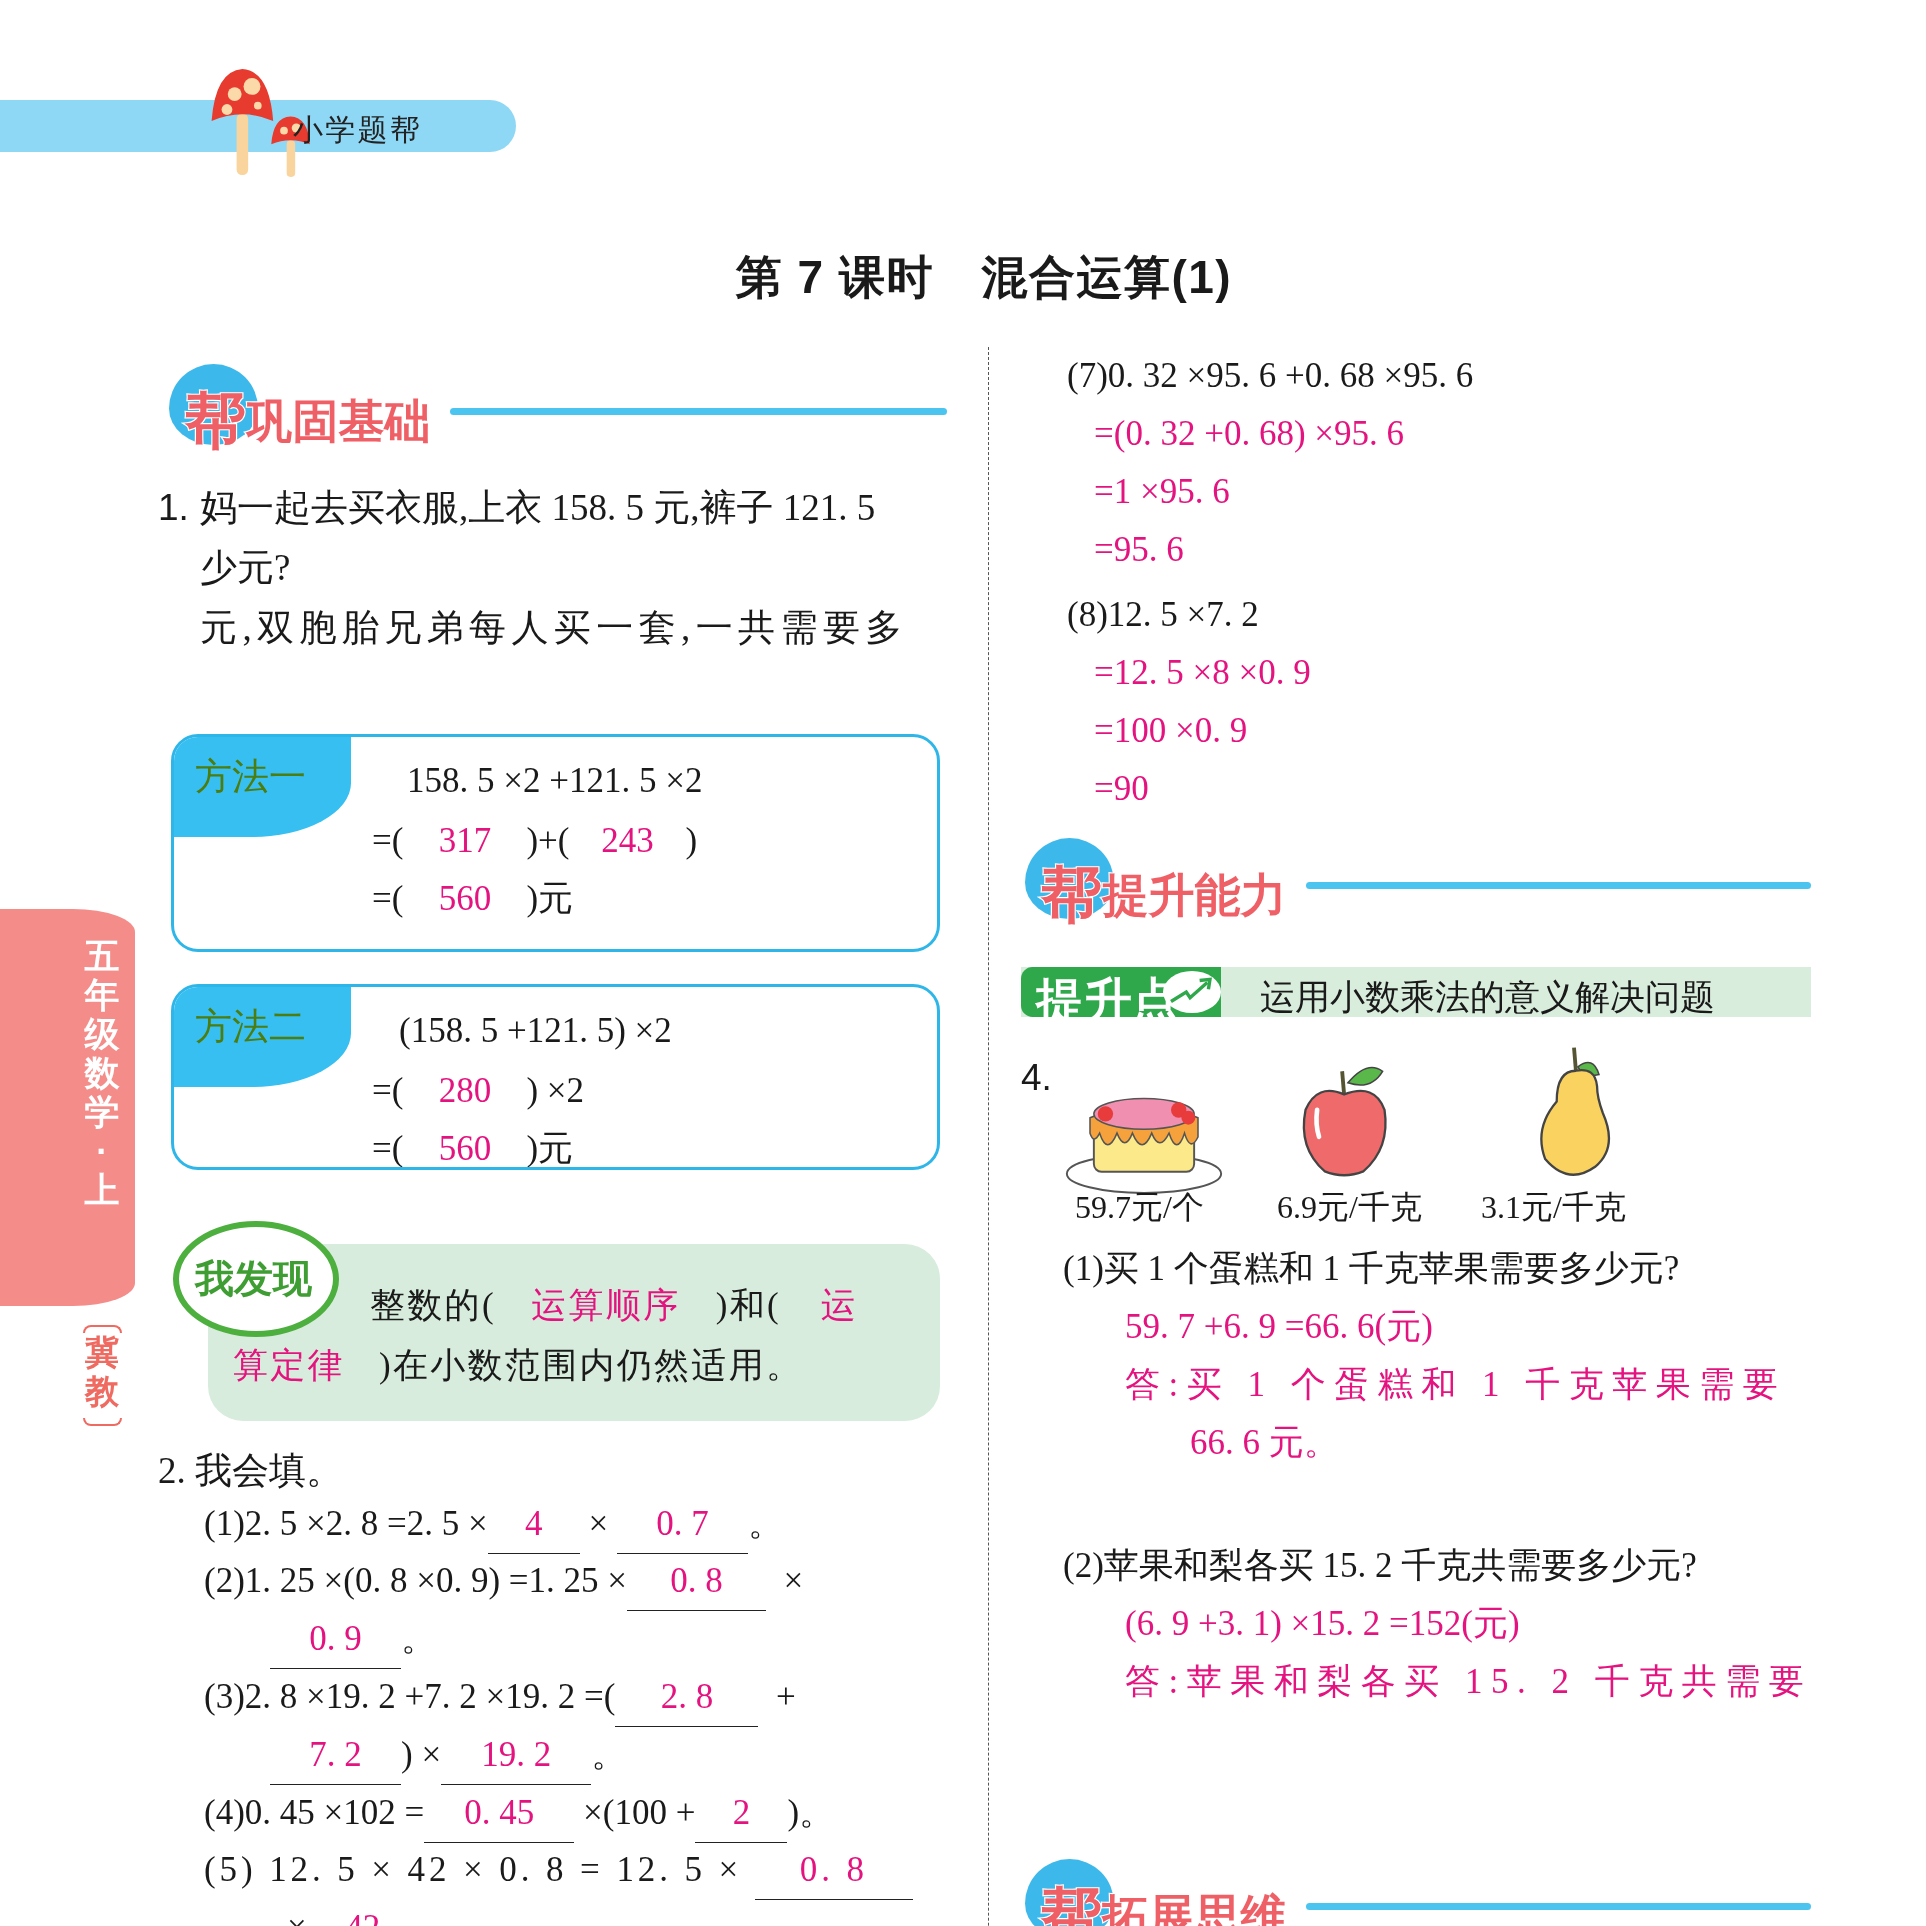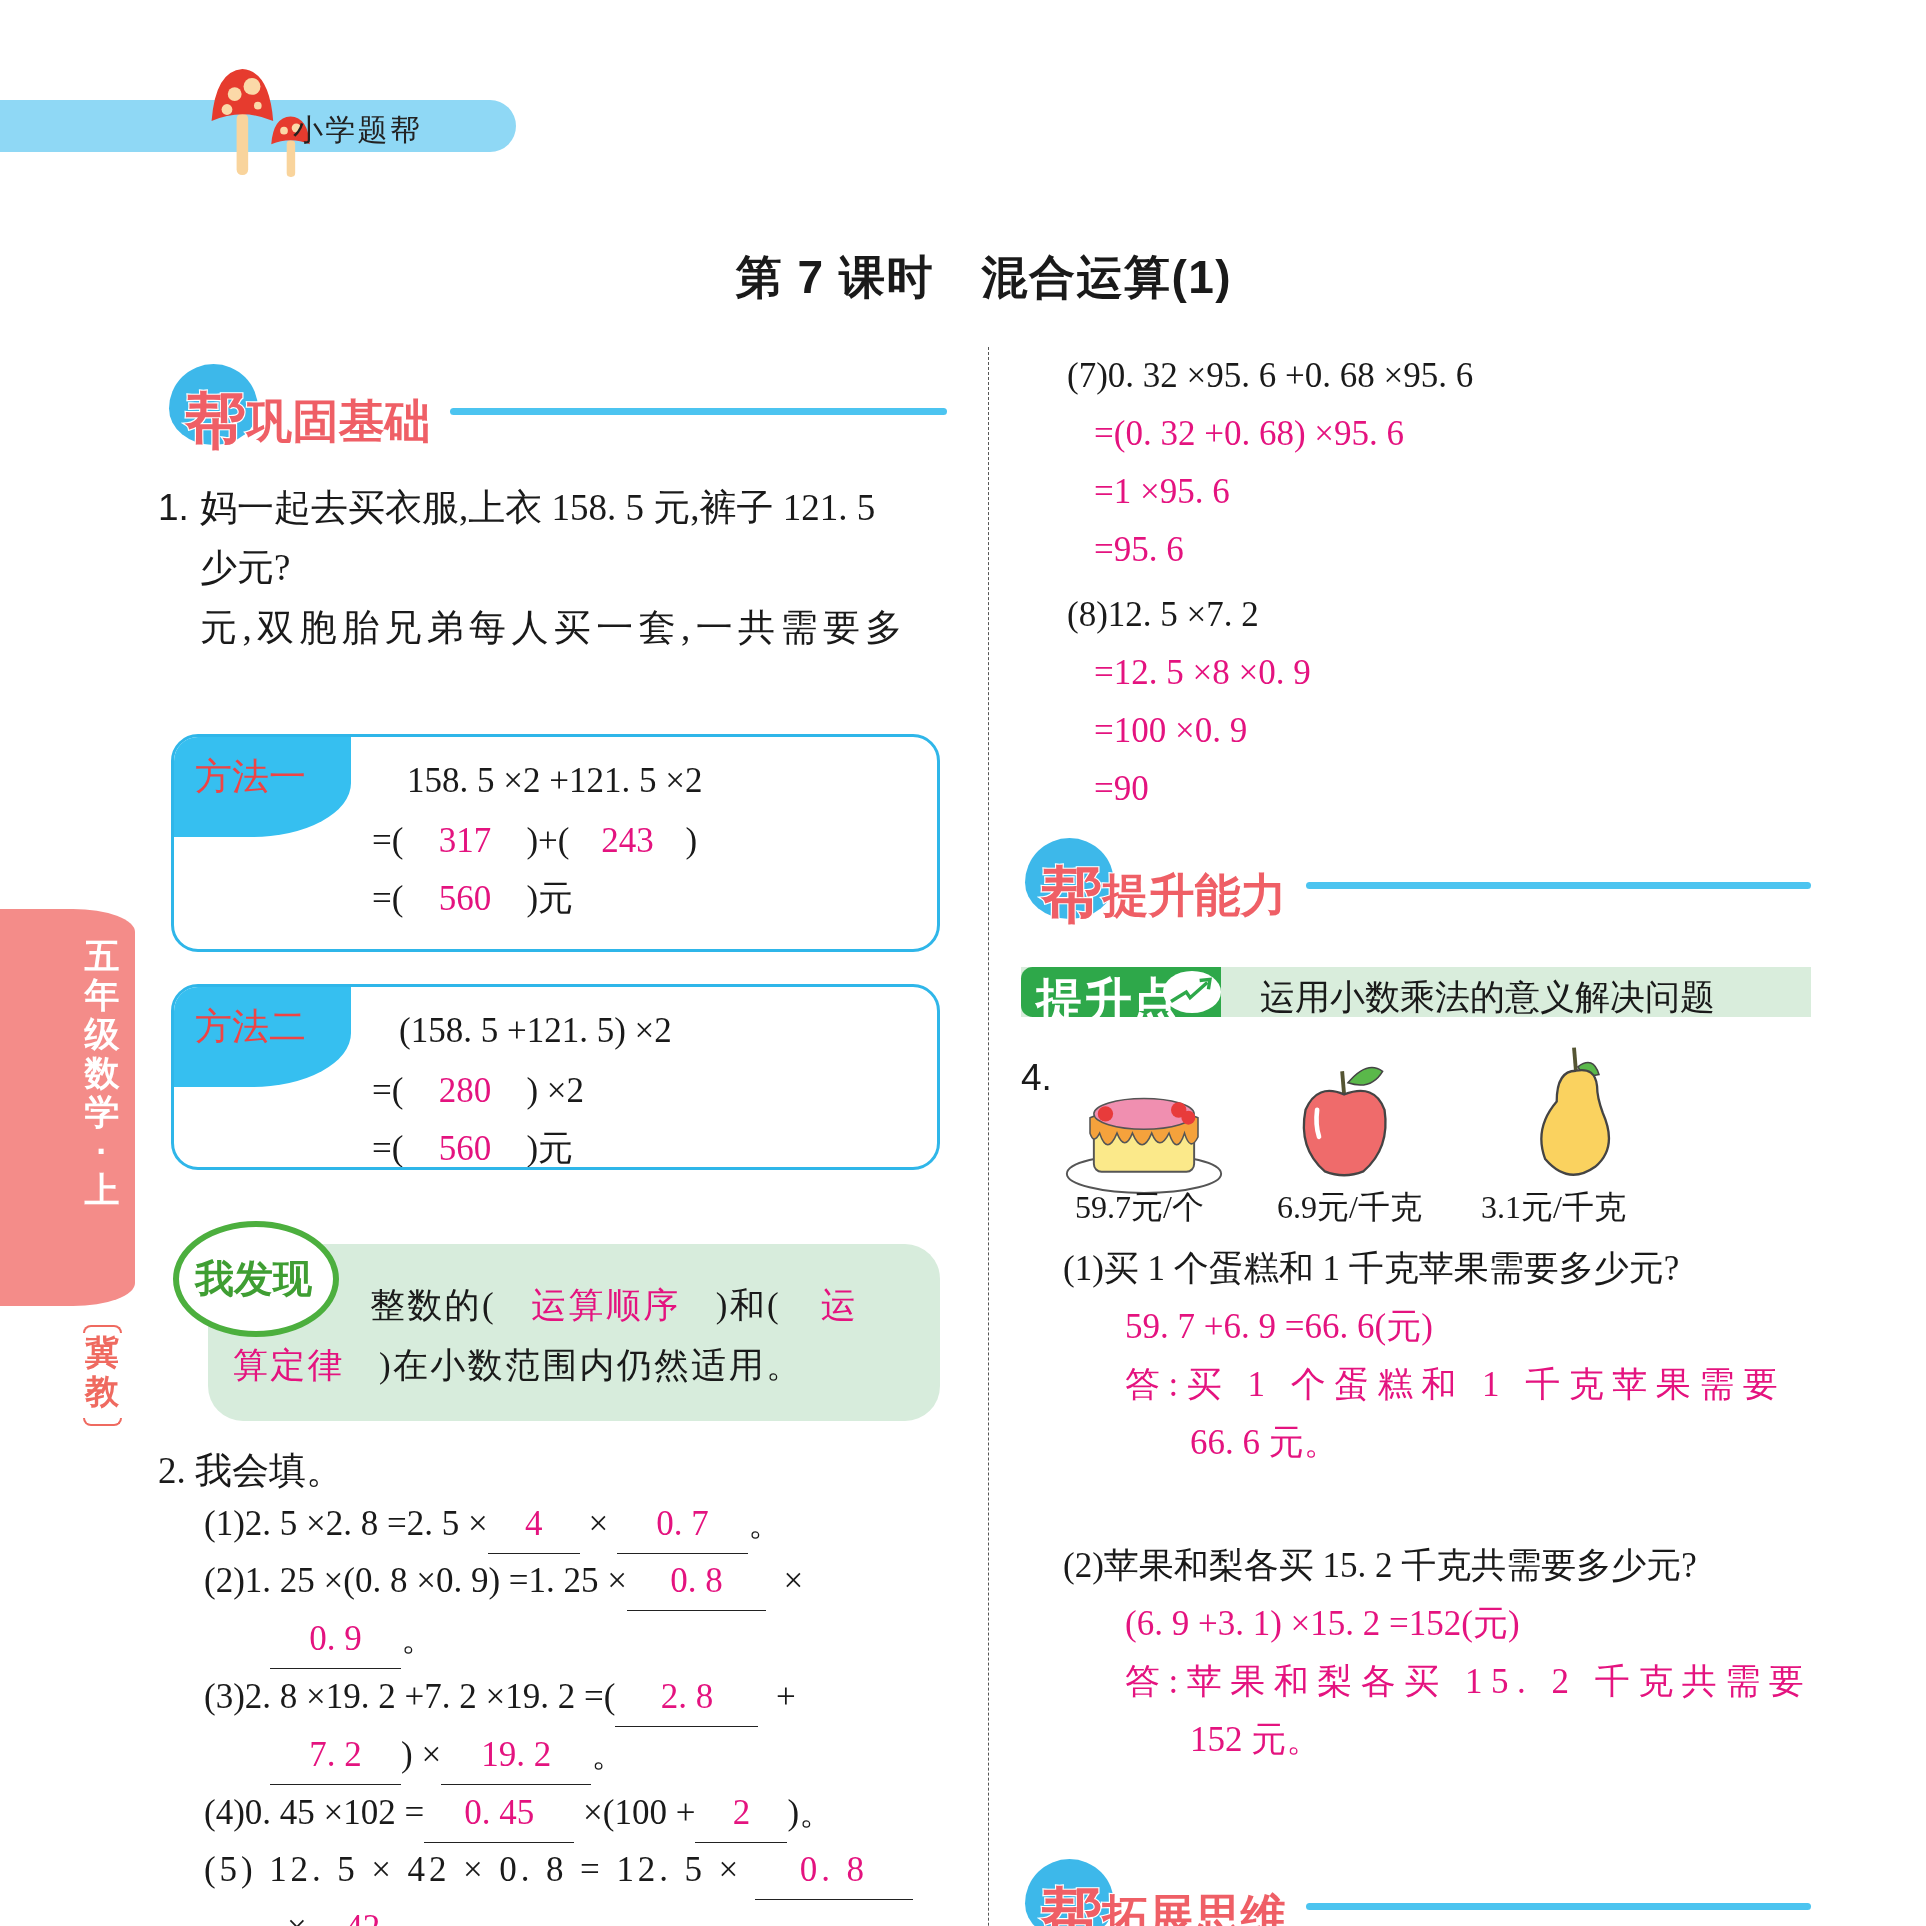--- a/index.html
+++ b/index.html
@@ -26,21 +26,21 @@
   .side-sub { left: 81px; top: 1333px; width: 42px; font-size: 34px; font-weight: bold; color: #ef6a60; font-family: "Liberation Sans", "DejaVu Sans", sans-serif; line-height: 39px; text-align: center; }
   .side-bracket { left: 83px; width: 39px; height: 7.7px; border: 2.3px solid #ef6a60; }
 
   .q-text { font-size: 37px; line-height: 60px; }
   .q-num { font-family: "Liberation Sans", "DejaVu Sans", sans-serif; }
   .line { font-size: 35px; line-height: 58px; white-space: nowrap; }
 
   
   .method-box { border: 3.1px solid #2fb6e9; border-radius: 27px; background: #fff; overflow: hidden; }
   .method-tag { position: absolute; left: 0; top: 0; width: 177px; height: 100px; background: #36bff0; border-radius: 0 0 100px 0 / 0 0 54px 0; }
-  .method-label { position: absolute; left: 21px; top: 15.4px; font-size: 37px; color: #ef4444; font-family: "Liberation Sans", "DejaVu Sans", sans-serif; }
+  .method-label { position: absolute; left: 21px; top: 15.4px; font-size: 37px; color: #4d7c0f; font-family: "Liberation Sans", "DejaVu Sans", sans-serif; }
 
   
   .discover-box { background: #d7ecdc; border-radius: 35px; }
   .discover-bubble { width: 166px; height: 116px; border: 6.2px solid #4caf3e; background: #fff; border-radius: 50%; }
   .discover-label { font-size: 39px; font-weight: bold; color: #3f9e33; font-family: "Liberation Sans", "DejaVu Sans", sans-serif; }
 
   .blank { display: inline-block; border-bottom: 1.9px solid #222; text-align: center; color: #e4137f; }
 
   
   .divider { left: 988px; top: 347px; width: 0; height: 2234px; border-left: 1.9px dashed #555; }
@@ -228,21 +228,20 @@
   <div>(1)买 1 个蛋糕和 1 千克苹果需要多少元?</div>
   <div class="pink" style="padding-left:62px;">59. 7 +6. 9 =66. 6(元)</div>
   <div class="pink" style="padding-left:62px;letter-spacing:8.5px;">答:买 1 个蛋糕和 1 千克苹果需要</div>
   <div class="pink" style="padding-left:127px;">66. 6 元。</div>
 </div>
 
 <div class="abs line" style="left:1063px;top:1537px;">
   <div>(2)苹果和梨各买 15. 2 千克共需要多少元?</div>
   <div class="pink" style="padding-left:62px;">(6. 9 +3. 1) ×15. 2 =152(元)</div>
   <div class="pink" style="padding-left:62px;letter-spacing:8.5px;">答:苹果和梨各买 15. 2 千克共需要</div>
-  <div class="pink" style="padding-left:127px;">152 元。</div>
 </div>
 
 <div class="abs sec-head" style="left:1025px;top:1859px;width:786px;">
   <div class="sec-badge"></div>
   <div class="sec-label"><span class="big">帮</span><span>拓展思维</span></div>
   <div class="sec-line" style="left:281px;width:505px;"></div>
 </div>
 
 
 </body></html>

